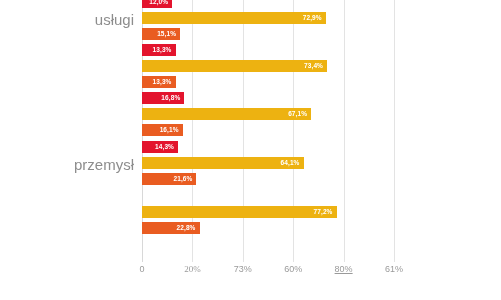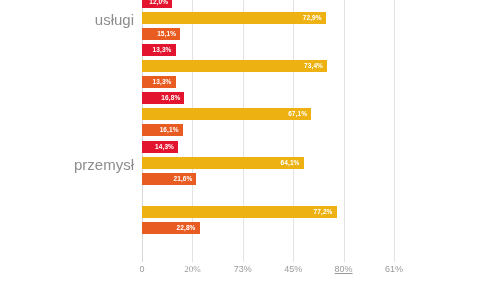--- a/index.html
+++ b/index.html
@@ -188,18 +188,18 @@
         <span class="bar-value">22,8%</span>
       </div>
     </div>
 
   </div>
 
   <div id="x-axis">
     <span class="tick-label" style="left:0px;">0</span>
     <span class="tick-label" style="left: 50.4px; font-family: Liberation Serif, serif;">20%</span>
     <span class="tick-label" style="left: 100.8px;">73%</span>
-    <span class="tick-label" style="left: 151.2px;">45%</span>
+    <span class="tick-label" style="left: 151.2px;">60%</span>
     <span class="tick-label" style="left: 201.6px; text-decoration: underline;">80%</span>
     <span class="tick-label" style="left: 252px;">61%</span>
   </div>
 
 </div>
 
 </body></html>

